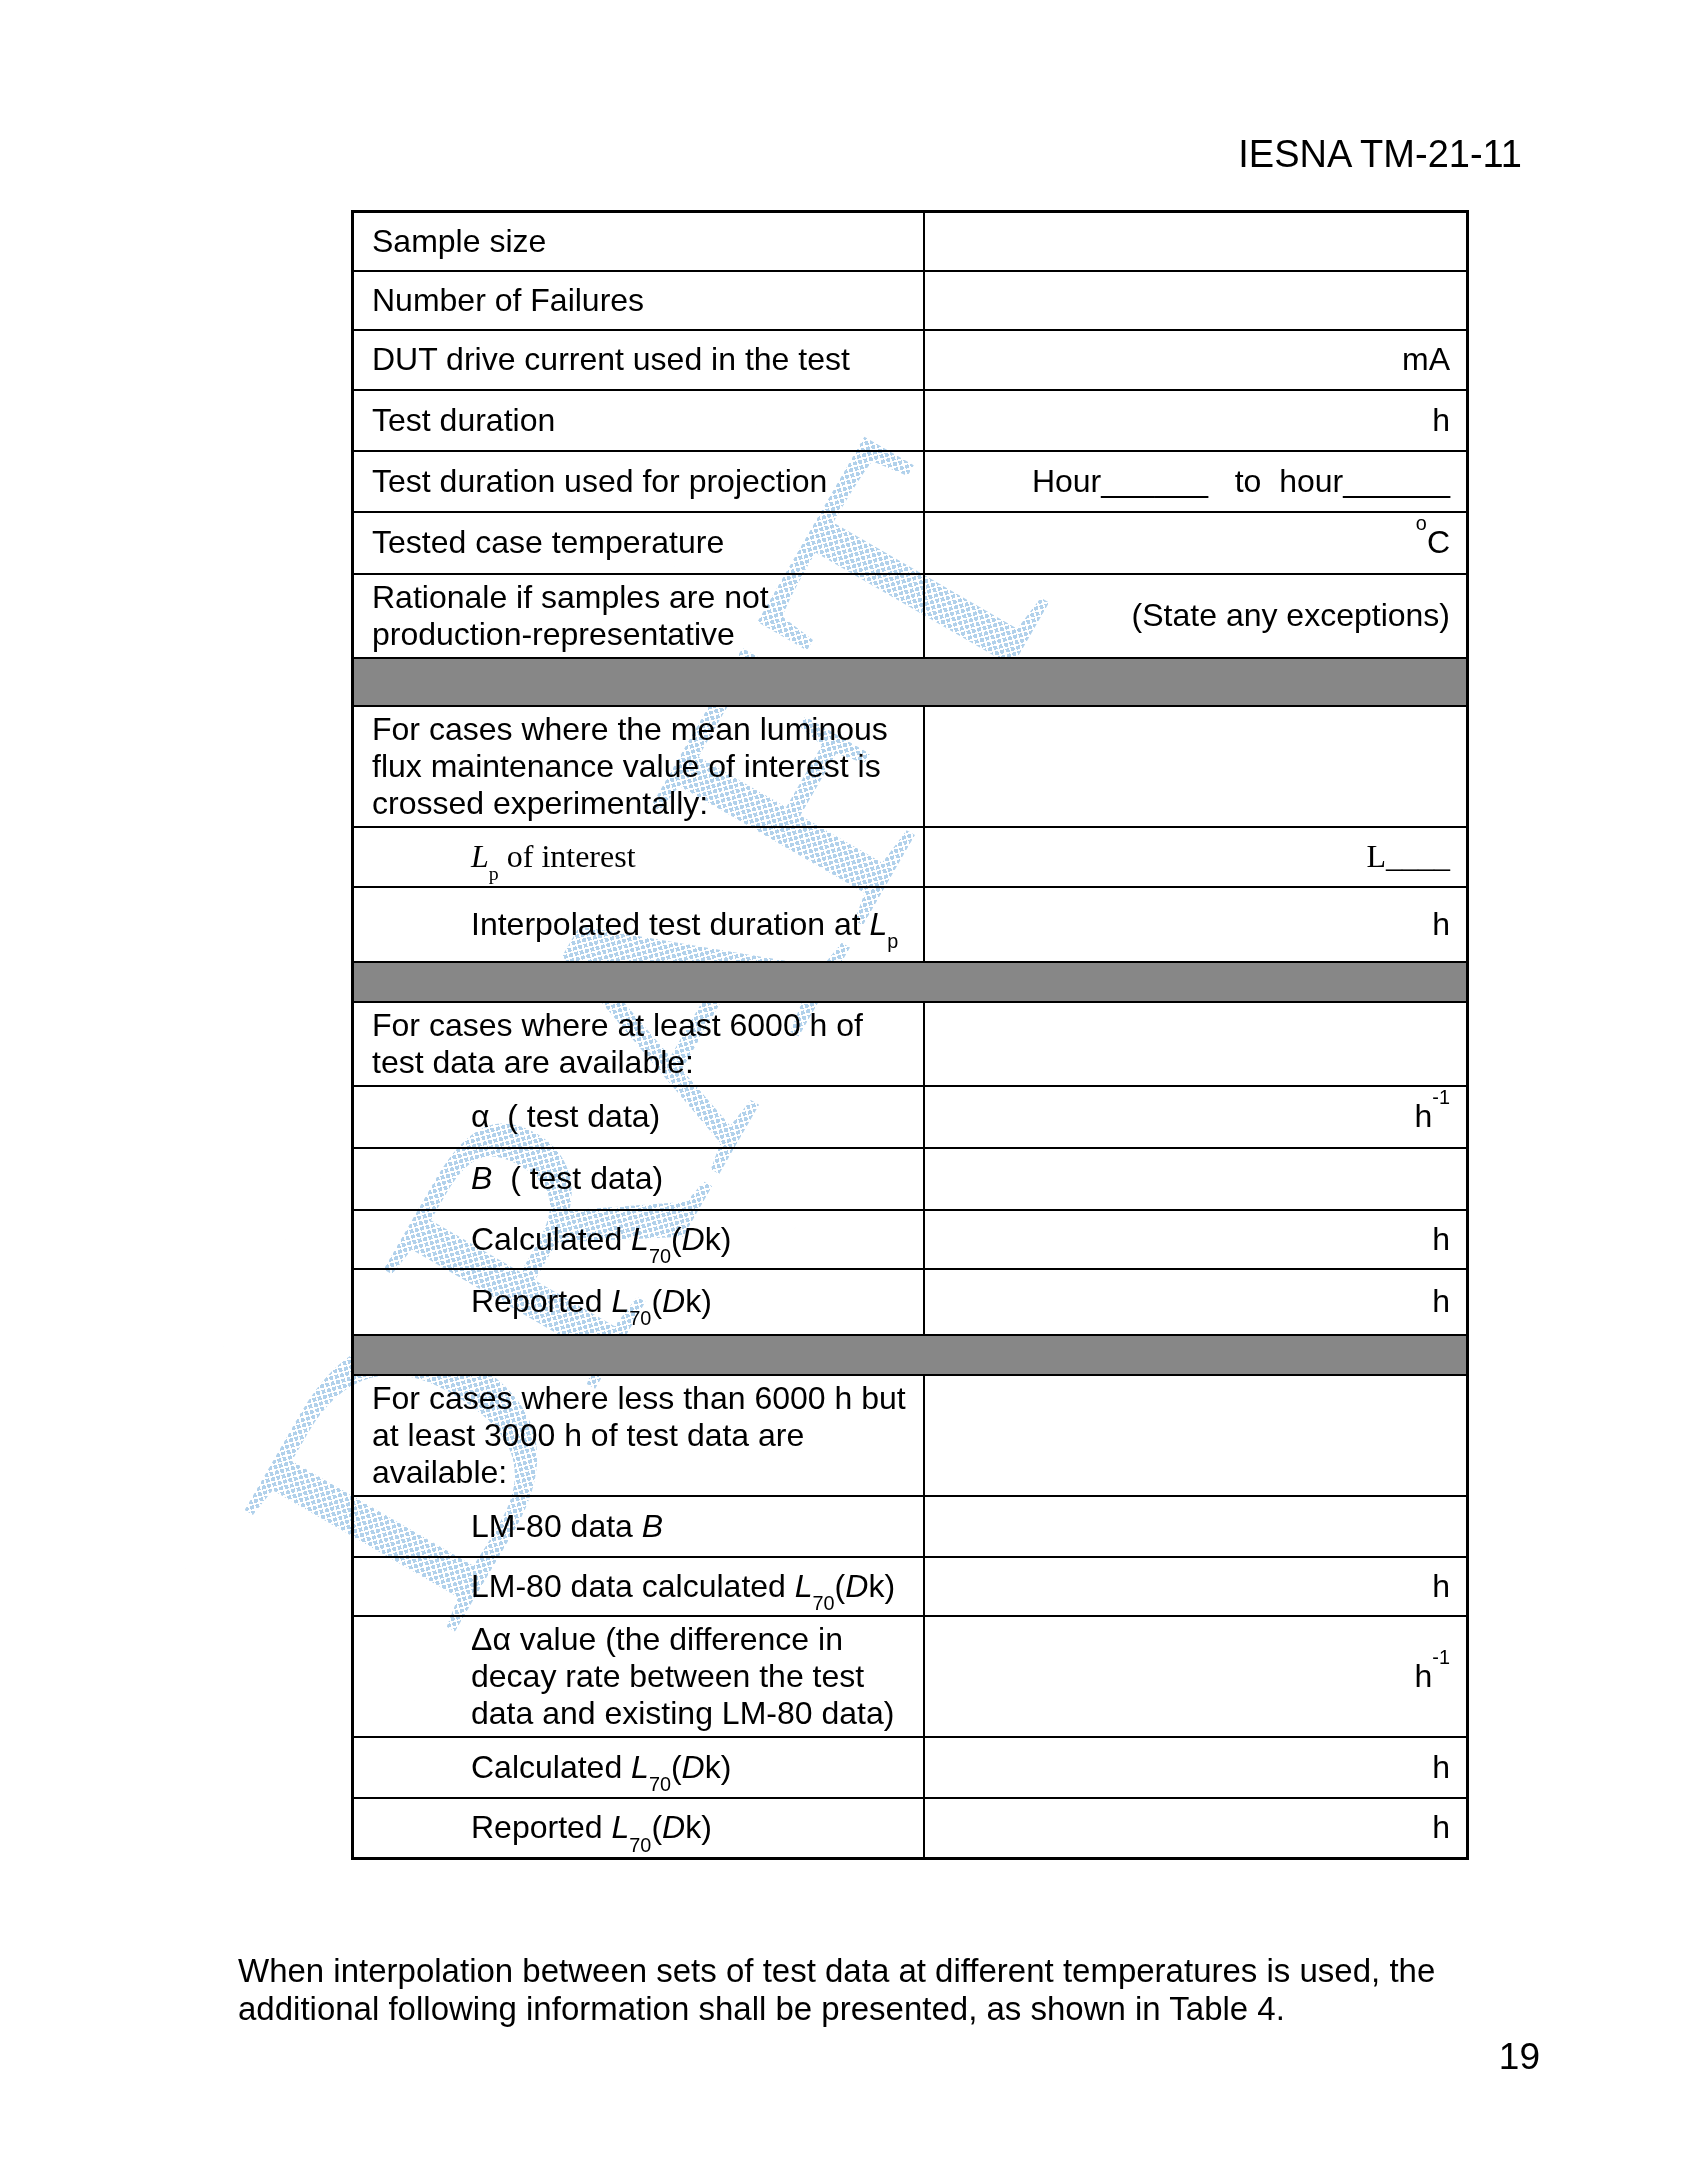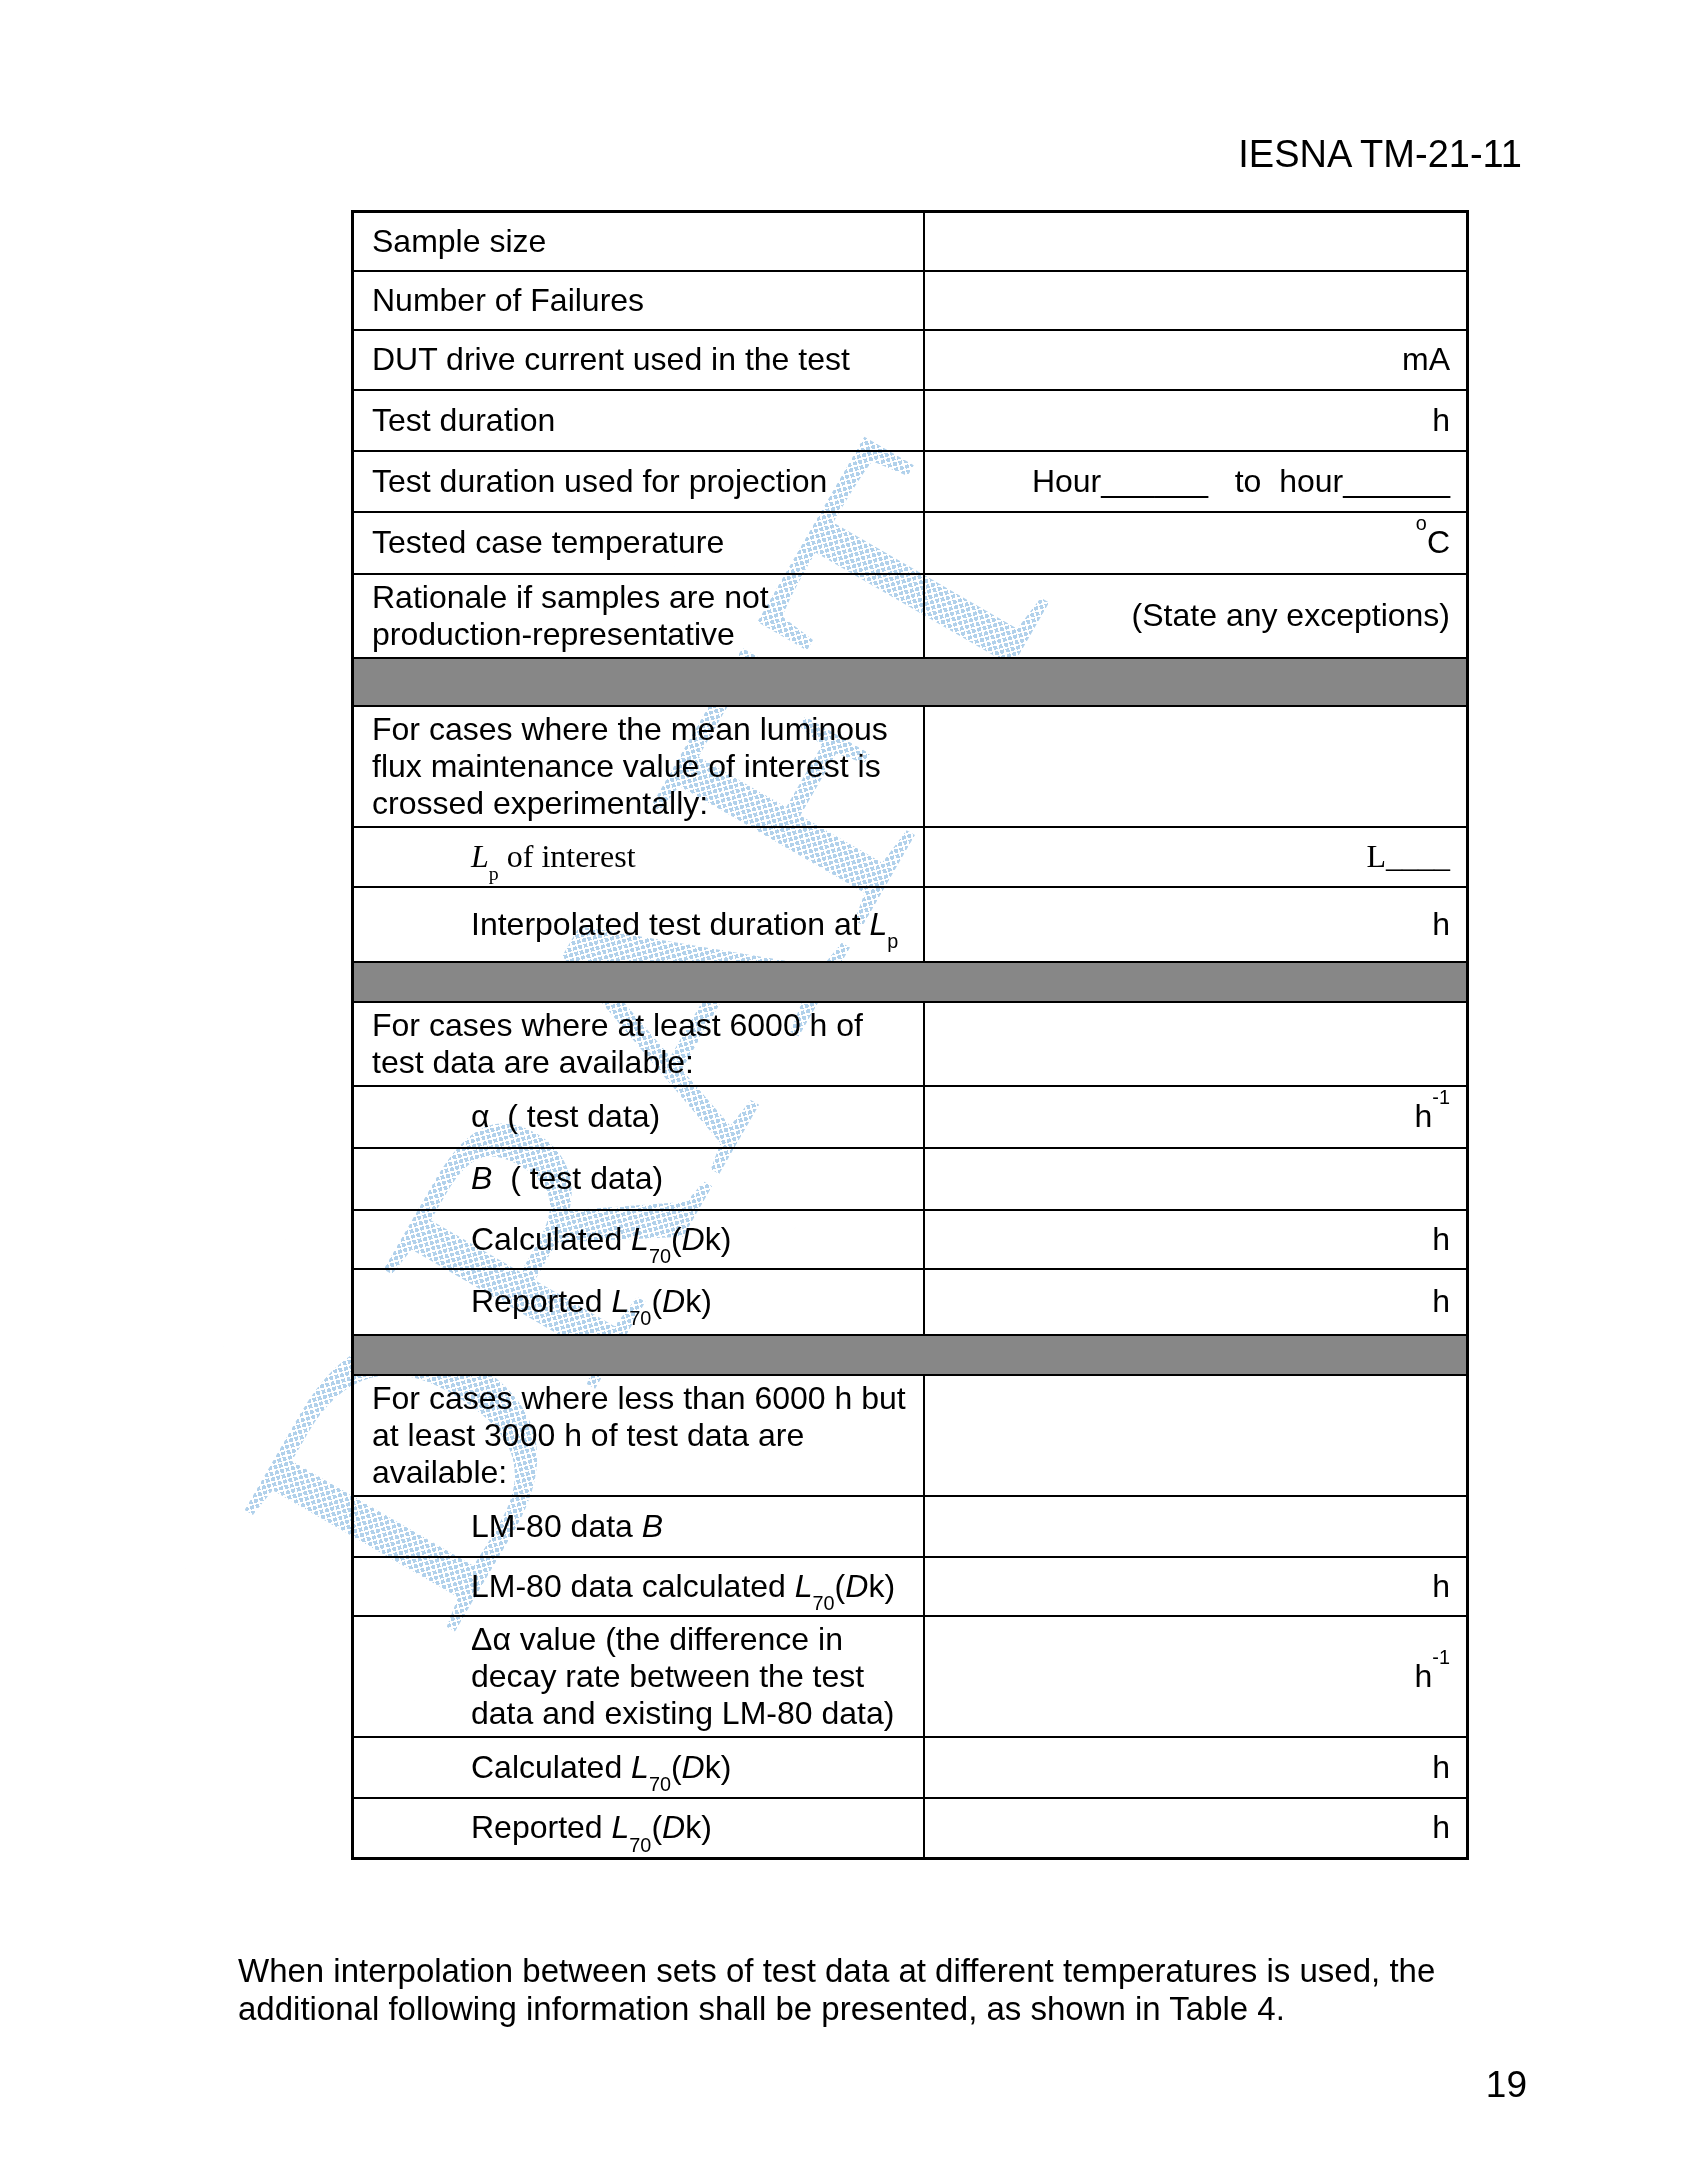--- a/index.html
+++ b/index.html
@@ -35,22 +35,22 @@
   
   .doc-header{
     position:absolute;top:133px;right:162px;z-index:2;
     font-size:38px;line-height:42px;
   }
   .footer-para{
     position:absolute;left:238px;top:1919px;width:1203px;z-index:2;
     font-size:33px;line-height:38px;
   }
   .page-number{
-    position:absolute;top:2037px;right:157px;z-index:2;
-    font-size:37px;line-height:40px;margin-top:28px;
+    position:absolute;top:2037px;right:144px;z-index:2;
+    font-size:37px;line-height:40px;
   }
   
   .tbl-wrap{position:absolute;left:351px;top:210px;z-index:2;}
   table.doc{
     border-collapse:collapse;
     table-layout:fixed;
     width:1115px;
     border:3px solid #000;
   }
   table.doc td{

